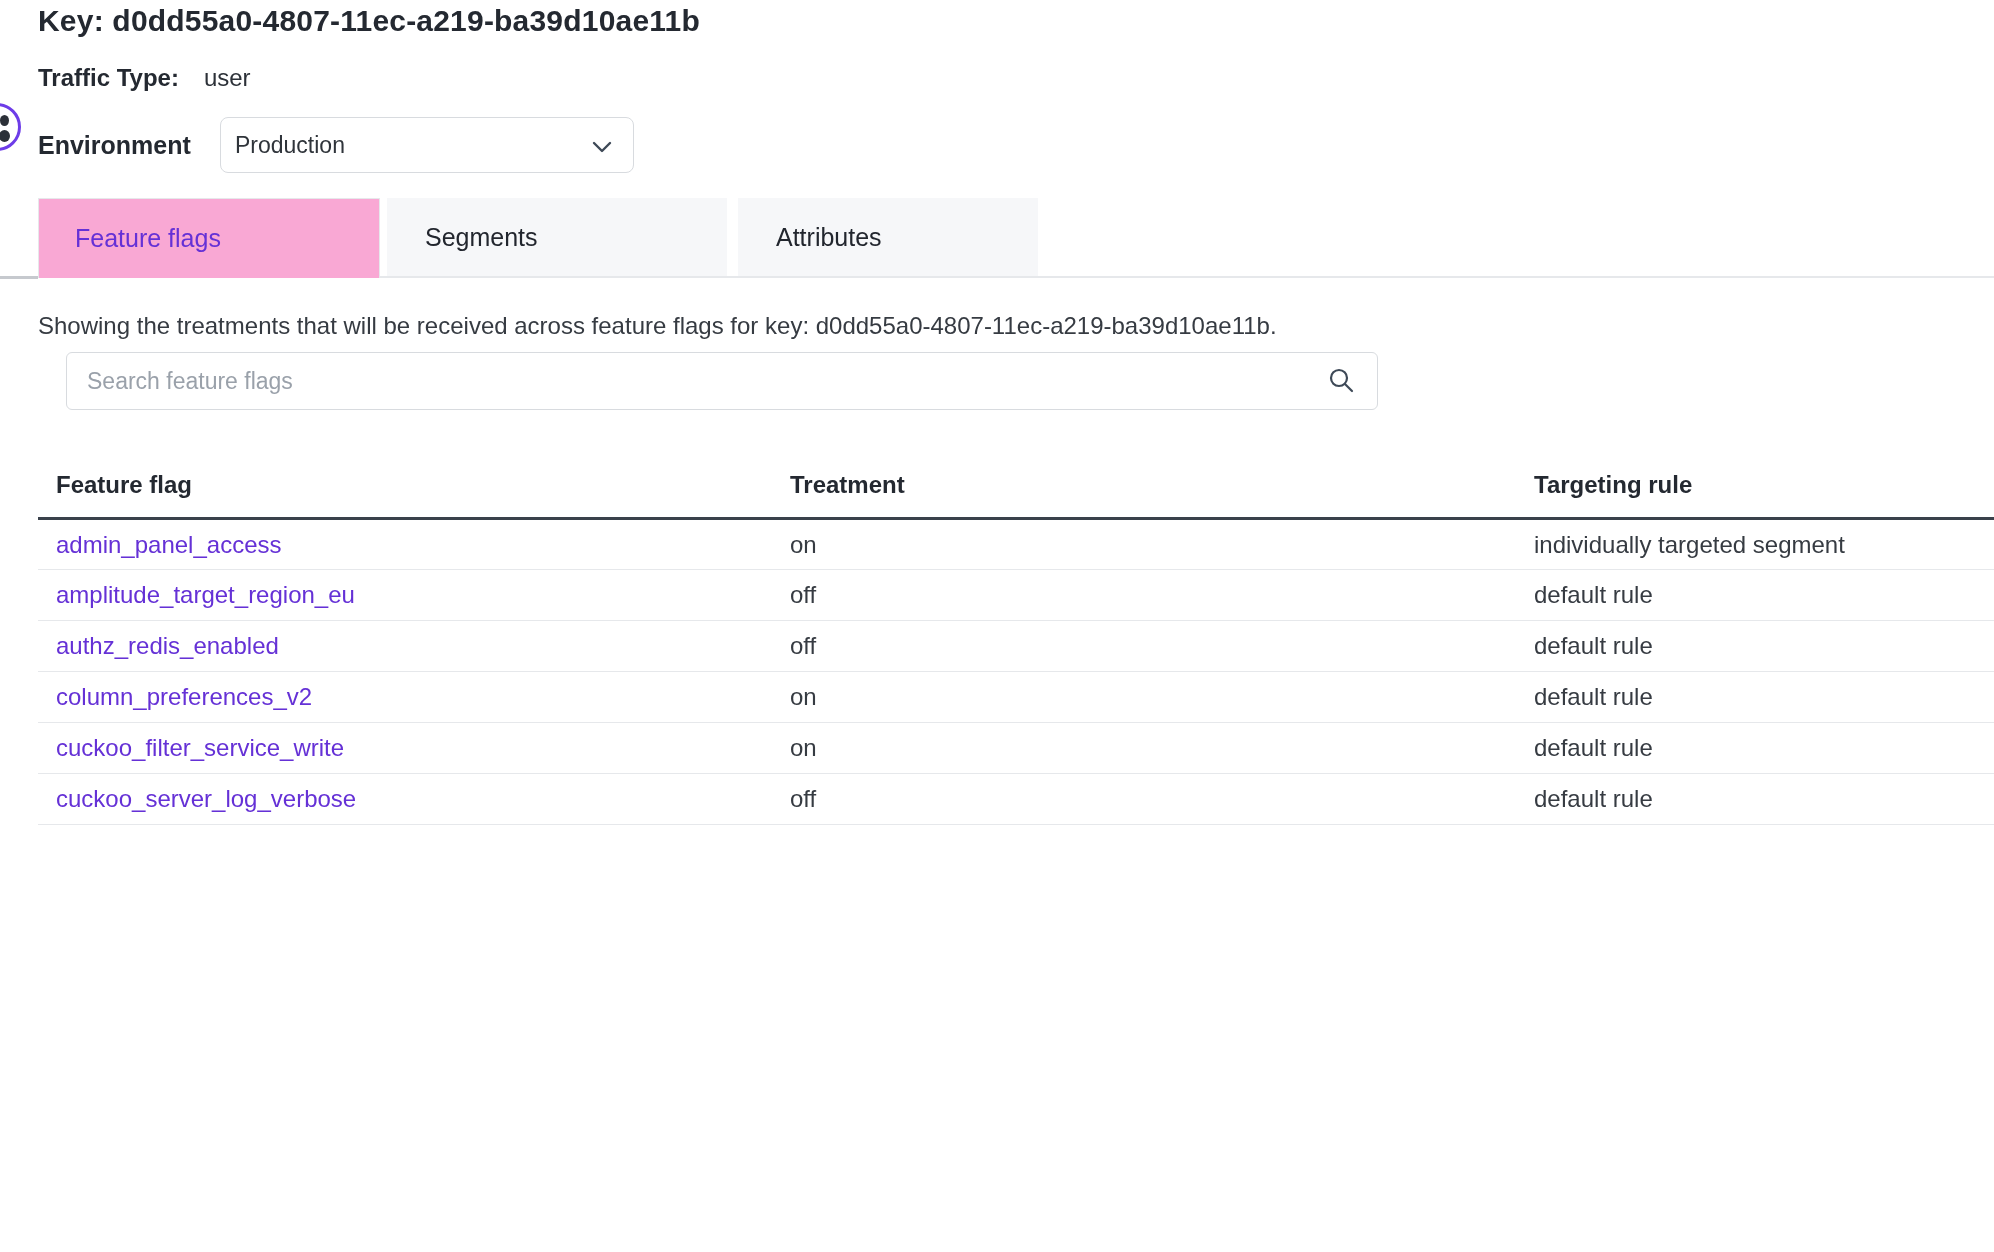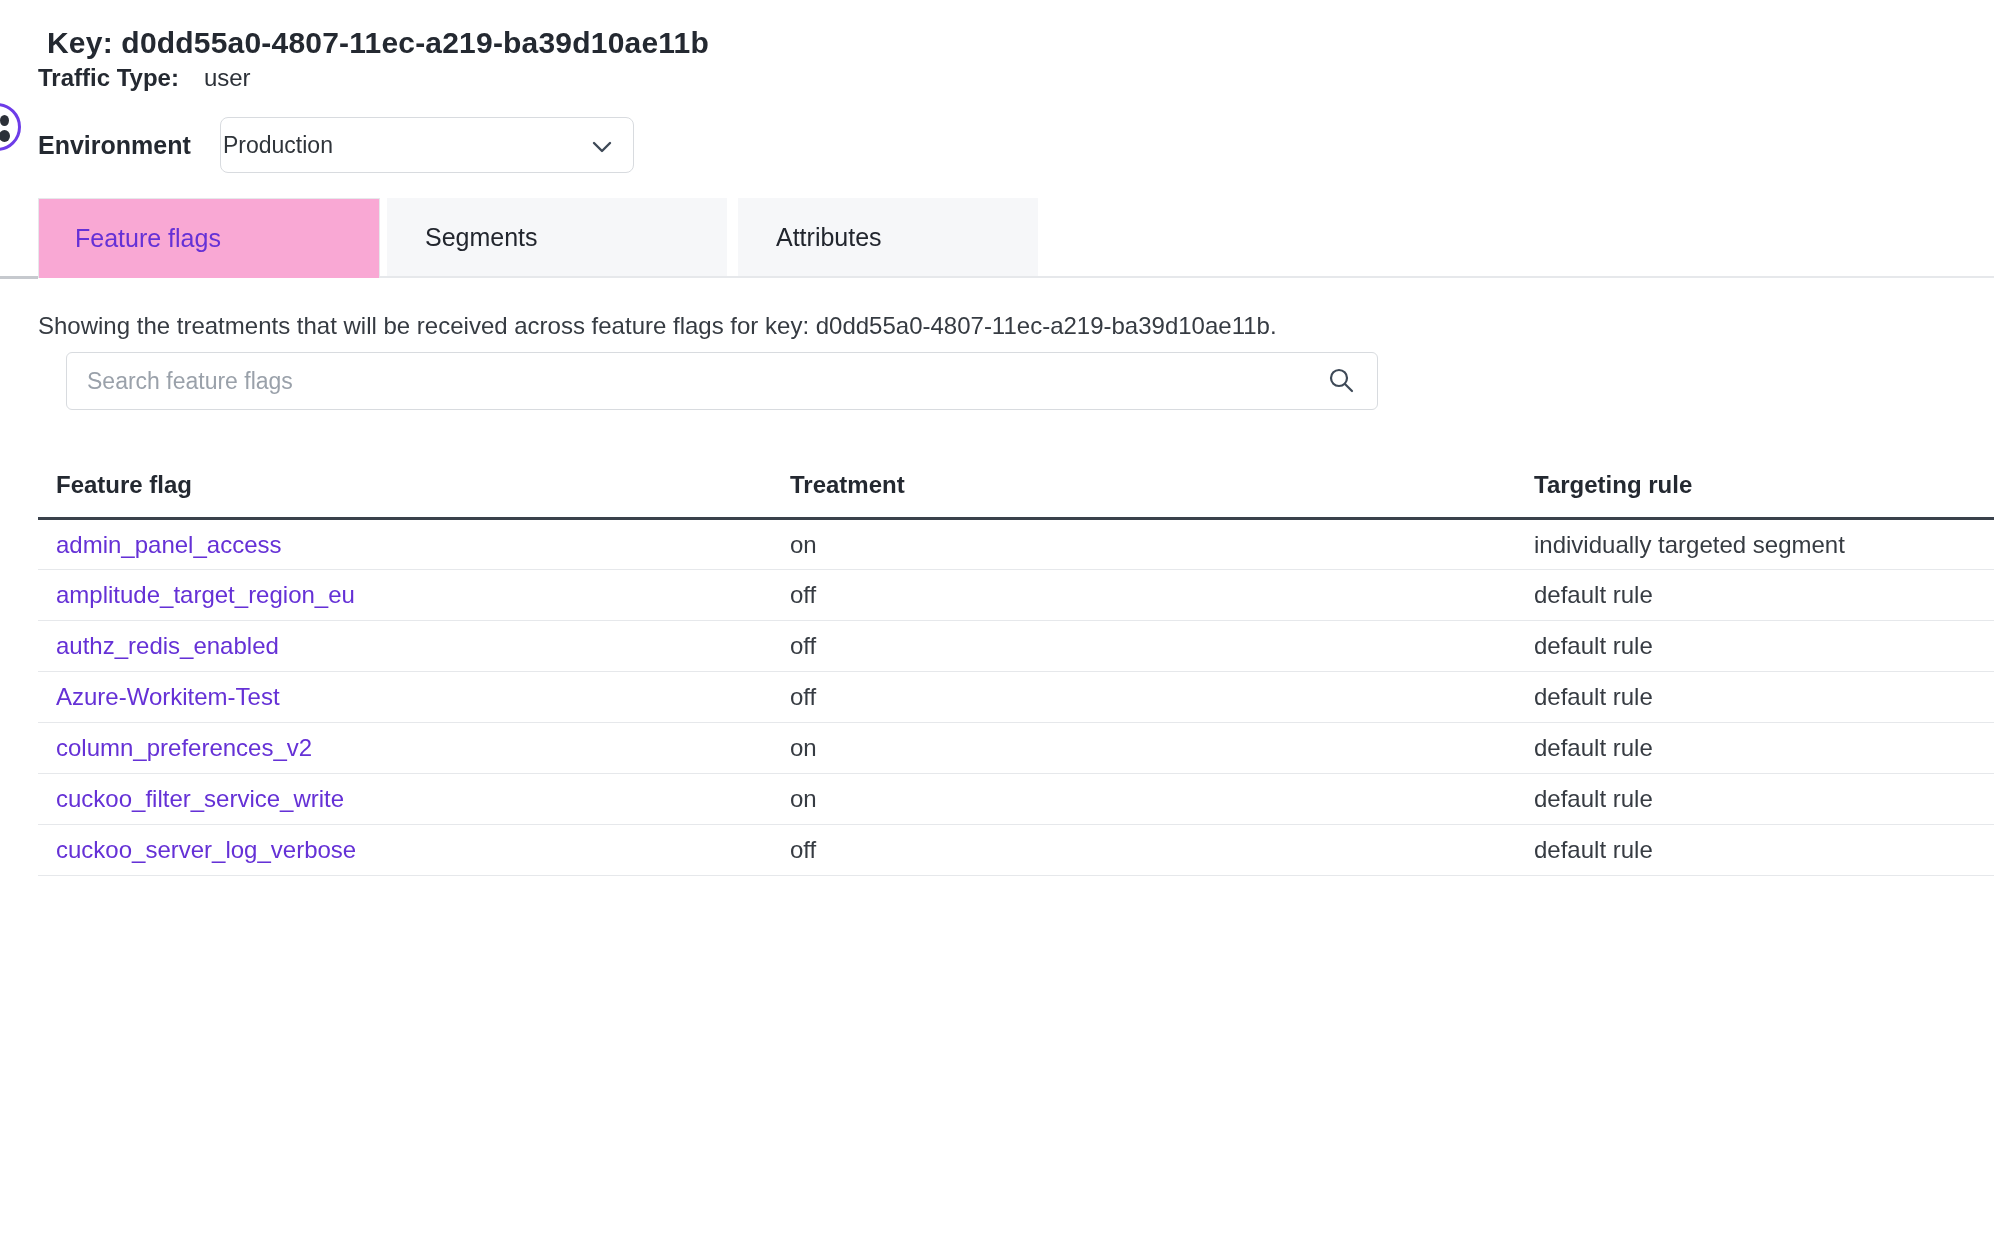--- a/index.html
+++ b/index.html
@@ -16,24 +16,23 @@
   *{box-sizing:border-box;margin:0;padding:0;}
   html,body{width:1994px;height:1252px;}
   body{
     position:relative;
     background:#ffffff;
     font-family:"Liberation Sans", sans-serif;
     color:var(--text-body);
     overflow:hidden;
   }
   .page-title{
-    position:absolute;left:38px;top:26px;
+    position:absolute;left:38px;top:4px;
     font-size:30px;font-weight:700;color:var(--text-dark);
     letter-spacing:.2px;
-    margin-left:9px;
   }
   .traffic-row{
     position:absolute;left:38px;top:64px;
     font-size:24px;color:var(--text-dark);
   }
   .traffic-row .lbl{font-weight:700;}
   .traffic-row .val{font-weight:400;margin-left:25px;color:#2c3138;}
   .partial-circle{
     position:absolute;left:-27px;top:103px;
     width:48px;height:48px;border-radius:50%;
@@ -51,21 +50,21 @@
   .env-row-label{
     position:absolute;left:38px;top:131px;
     font-size:25px;font-weight:700;color:var(--text-dark);
   }
   .env-select{
     position:absolute;left:220px;top:117px;
     width:414px;height:56px;
     border:1px solid var(--input-border);
     border-radius:8px;background:#fff;
     display:flex;align-items:center;
-    padding:0 2px;cursor:pointer;
+    padding:0 14px;cursor:pointer;
   }
   .env-select .env-value{font-size:23px;color:#2f343a;}
   .env-select svg{position:absolute;right:18px;top:16px;}
   
   .tabbar-line{
     position:absolute;left:0;top:276px;width:1994px;height:2px;
     background:var(--border-light);
   }
   .tabbar-line-left{
     position:absolute;left:0;top:276px;width:38px;height:3px;
@@ -193,25 +192,20 @@
       <td class="first"><a>amplitude_target_region_eu</a></td>
       <td>off</td>
       <td>default rule</td>
     </tr>
     <tr>
       <td class="first"><a>authz_redis_enabled</a></td>
       <td>off</td>
       <td>default rule</td>
     </tr>
     <tr>
-      <td class="first"><a>Azure-Workitem-Test</a></td>
-      <td>off</td>
-      <td>default rule</td>
-    </tr>
-    <tr>
       <td class="first"><a>column_preferences_v2</a></td>
       <td>on</td>
       <td>default rule</td>
     </tr>
     <tr>
       <td class="first"><a>cuckoo_filter_service_write</a></td>
       <td>on</td>
       <td>default rule</td>
     </tr>
     <tr>

